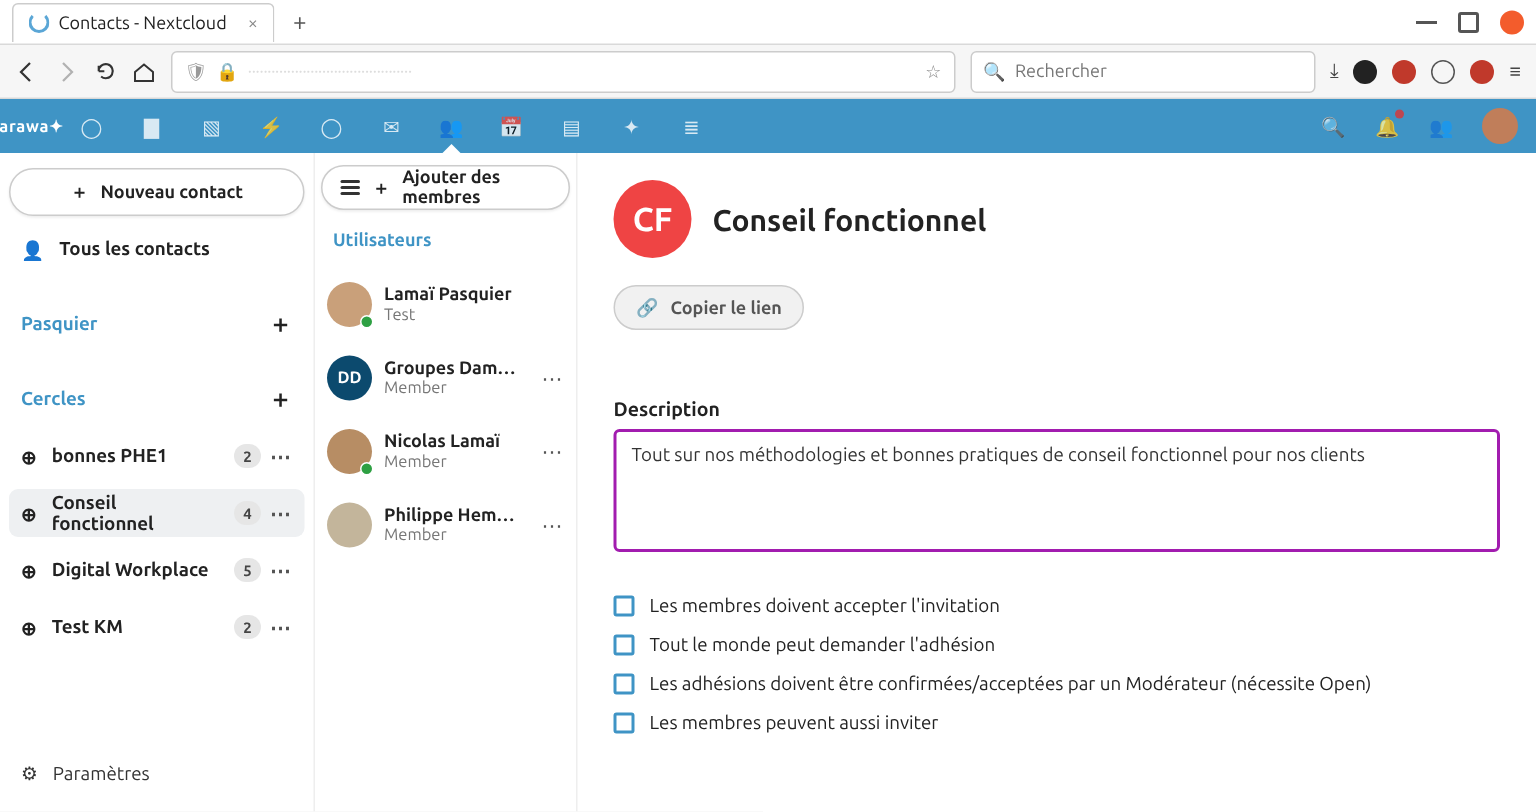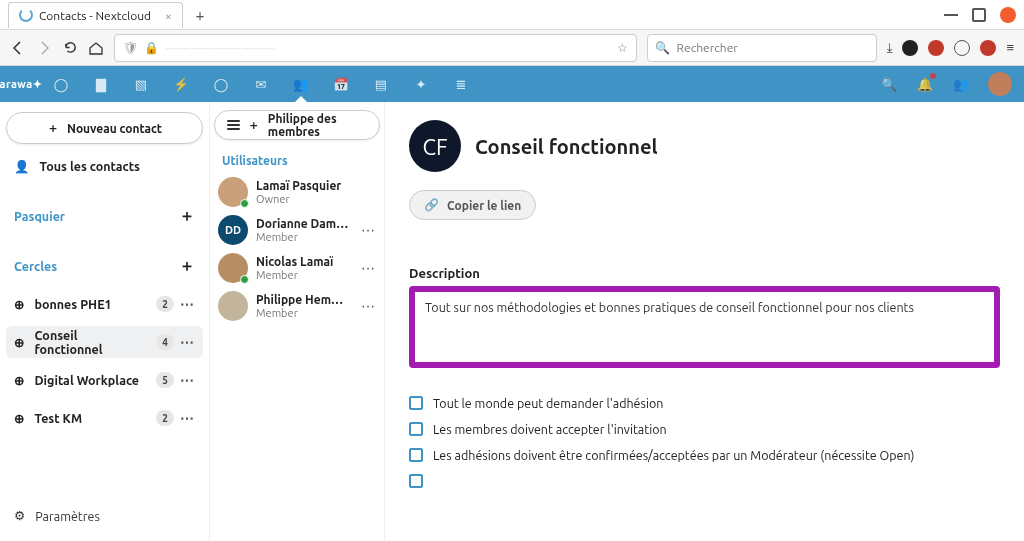--- a/index.html
+++ b/index.html
@@ -46,37 +46,37 @@
   .dots { color:#555; font-size:14px; letter-spacing:1px; }
   .sb-row.sel { background:#eef0f2; }
   .sb-bottom { margin-top:auto; display:flex; align-items:center; gap:10px; padding:8px; font-size:12.5px; color:#333; }
 
   
   .members { width: 175px; border-right: 1px solid #eee; padding: 8px 4px; }
   .btn-add { border:1px solid #ccc; background:#fff; border-radius:18px; height:30px; display:flex; align-items:center; gap:8px; padding:0 12px; font-weight:600; font-size:12px; box-shadow:0 1px 2px rgba(0,0,0,.08); margin-bottom:8px; }
   .btn-add .bars { width:16px; display:flex; flex-direction:column; gap:2px; }
   .btn-add .bars span{ height:2px; background:#333; border-radius:1px; }
   .section-h { color:#3f94c5; font-size:12px; font-weight:600; padding:6px 8px; }
-  .mem-row { display:flex; align-items:center; gap:8px; padding:4px 4px; border-radius:6px; }
+  .mem-row { display:flex; align-items:center; gap:8px; padding:4px 4px; border-radius:6px;margin-top:11px; }
   .mem-av { width:30px; height:30px; border-radius:50%; background:#bbb; position:relative; flex:0 0 30px; }
   .mem-av .st { position:absolute; right:-1px; bottom:-1px; width:9px; height:9px; border-radius:50%; background:#2ea043; border:1.5px solid #fff; }
   .mem-av.init { background:#0c4a6e; color:#fff; display:flex; align-items:center; justify-content:center; font-size:11px; font-weight:700; }
   .mem-txt { display:flex; flex-direction:column; line-height:1.15; overflow:hidden; }
   .mem-txt .nm { font-size:12px; font-weight:600; white-space:nowrap; overflow:hidden; text-overflow:ellipsis; }
   .mem-txt .rl { font-size:11px; color:#777; }
   .mem-row .push { margin-left:auto; color:#555; }
 
   
   .detail { flex:1; padding: 18px 24px; overflow:auto; }
   .hdr { display:flex; align-items:center; gap:14px; margin-bottom:18px; }
-  .big-av { width:52px; height:52px; border-radius:50%; background:#0f172a; color:#fff; display:flex; align-items:center; justify-content:center; font-size:22px; font-weight:400; }
+  .big-av { width:52px; height:52px; border-radius:50%; background:#ef4444; color:#fff; display:flex; align-items:center; justify-content:center; font-size:22px; font-weight:700; }
   .title { font-size:20px; font-weight:700; color:#222; }
   .btn-copy { display:inline-flex; align-items:center; gap:8px; height:30px; border:1px solid #ccc; border-radius:15px; background:#f1f1f1; color:#555; font-weight:600; font-size:12px; padding:0 14px; margin-bottom:22px; }
   .sec-label { font-weight:700; font-size:13px; margin-bottom:6px;margin-top:24px; }
-  .desc-box { width:100%; height:82px; border:6px solid #a21caf; border-radius:4px; padding:8px 10px; font-size:12.5px; color:#333; resize:none; margin-bottom:20px; }
+  .desc-box { width:100%; height:82px; border:2px solid #a21caf; border-radius:4px; padding:8px 10px; font-size:12.5px; color:#333; resize:none; margin-bottom:20px; }
   .chk-row { display:flex; align-items:center; gap:10px; padding:6px 0; font-size:12.5px; }
   .chk { width:14px; height:14px; border:2px solid #3f94c5; border-radius:2px; flex:0 0 14px; }
 
   svg { display:block; }
 </style>
 </head>
 <body>
 
 <div class="titlebar">
   <div class="tab">
@@ -214,39 +214,39 @@
   </div>
 
   <div class="members">
     <div class="btn-add">
       <span class="bars">
           <span></span>
           <span></span>
           <span></span>
         </span>
       <span>＋</span>
-      <span>Philippe des membres</span>
+      <span>Ajouter des membres</span>
     </div>
     <div class="section-h">Utilisateurs</div>
 
     <div class="mem-row">
       <div class="mem-av" style="background:#c9a07a;">
           <span class="st"></span>
         </div>
       <div class="mem-txt">
           <span class="nm">Lamaï Pasquier</span>
-          <span class="rl">Owner</span>
+          <span class="rl">Test</span>
         </div>
     </div>
     <div class="mem-row">
       <div class="mem-av init">
           <span>DD</span>
         </div>
       <div class="mem-txt">
-          <span class="nm">Dorianne Dam…</span>
+          <span class="nm">Groupes Dam…</span>
           <span class="rl">Member</span>
         </div>
       <span class="push dots">⋯</span>
     </div>
     <div class="mem-row">
       <div class="mem-av" style="background:#b78d64;">
           <span class="st"></span>
         </div>
       <div class="mem-txt">
           <span class="nm">Nicolas Lamaï</span>
@@ -274,28 +274,29 @@
     <button class="btn-copy">
       <span>🔗</span>
       <span>Copier le lien</span>
     </button>
 
     <div class="sec-label">Description</div>
     <textarea class="desc-box" style="">Tout sur nos méthodologies et bonnes pratiques de conseil fonctionnel pour nos clients</textarea>
 
     <div class="chk-row">
         <span class="chk"></span>
-        <span>Tout le monde peut demander l'adhésion</span>
+        <span>Les membres doivent accepter l'invitation</span>
       </div>
     <div class="chk-row">
         <span class="chk"></span>
-        <span>Les membres doivent accepter l'invitation</span>
+        <span>Tout le monde peut demander l'adhésion</span>
       </div>
     <div class="chk-row">
         <span class="chk"></span>
         <span>Les adhésions doivent être confirmées/acceptées par un Modérateur (nécessite Open)</span>
       </div>
     <div class="chk-row">
         <span class="chk"></span>
+        <span>Les membres peuvent aussi inviter</span>
       </div>
   </div>
 
 </div>
 
 </body></html>

